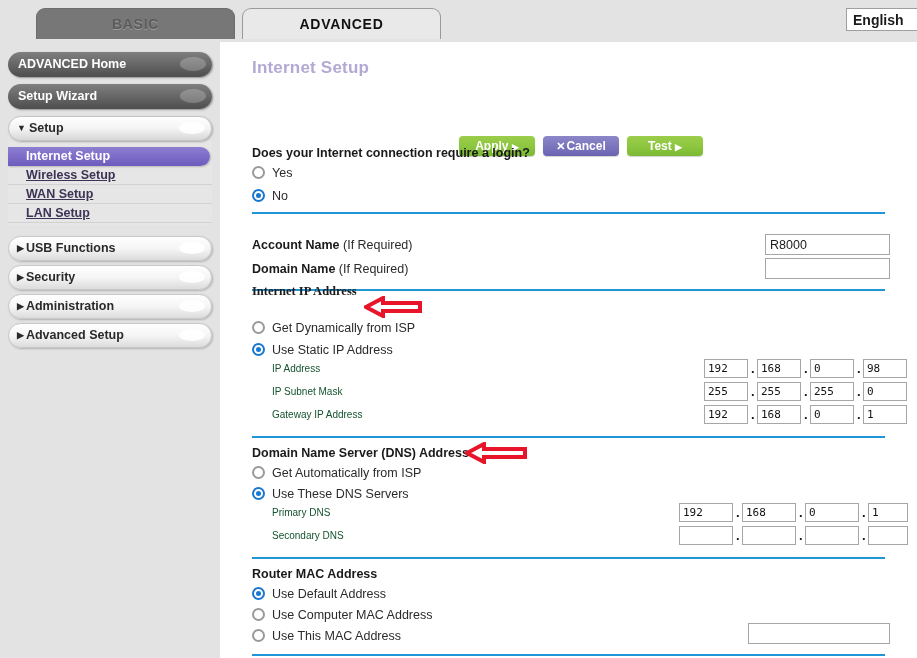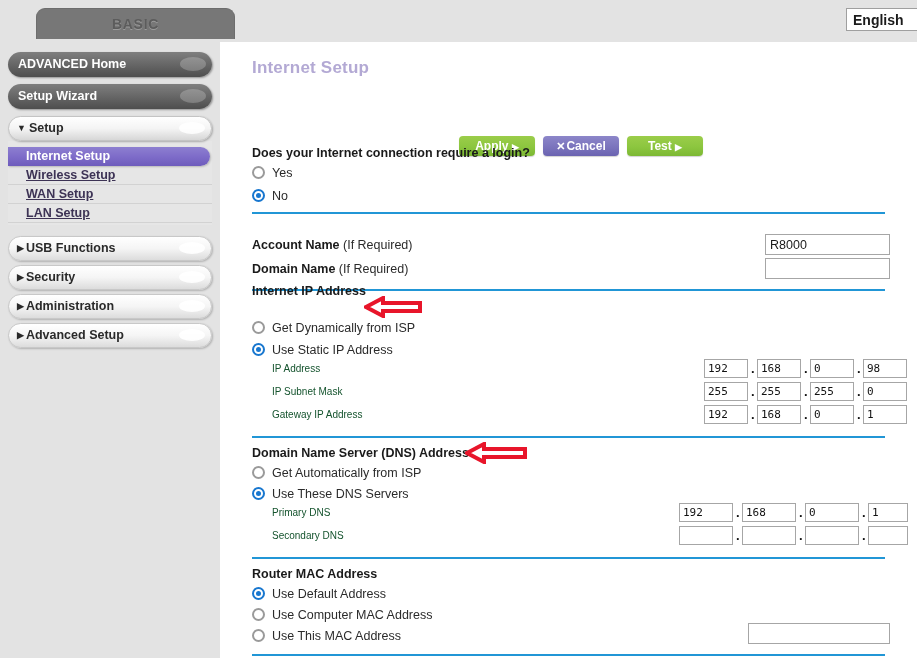--- a/index.html
+++ b/index.html
@@ -315,20 +315,23 @@
 </style>
 </head>
 <body>
 
 <div id="app">
 
   <div class="tabstrip">
     <div class="tab tab-basic">
       <span>BASIC</span>
     </div>
+    <div class="tab tab-advanced">
+      <span>ADVANCED</span>
+    </div>
     <div class="lang-box">
       <span>English</span>
     </div>
   </div>
   <div class="tabstrip-base"></div>
 
   <div class="sidebar">
 
     <div class="side-btn">
       <span>ADVANCED Home</span>
@@ -404,21 +407,21 @@
       <b>Account Name</b>&nbsp;<span>(If Required)</span>
     </div>
     <div class="section flabel" style="top:220px;">
       <b>Domain Name</b>&nbsp;<span>(If Required)</span>
     </div>
     <input class="tinput" style="left: 545px; top: 192px; width: 125px; height: 21px;" value="R8000">
     <input class="tinput" style="left: 545px; top: 216px; width: 125px; height: 21px;" value="">
 
     <div class="hr" style="top:247px;"></div>
 
-    <div class="section seclabel" style="top:242px;">Internet IP Address</div>
+    <div class="section seclabel" style="top:242px;font-family:Liberation Serif, serif;">Internet IP Address</div>
     <svg class="ann-arrow" style="left:144px; top:254px;" width="58" height="22" viewBox="0 0 58 22">
       <polygon points="2,11 19,2 19,7 56,7 56,15 19,15 19,20" fill="#ffffff" stroke="#e8152a" stroke-width="4" stroke-linejoin="miter"></polygon>
     </svg>
 
     <div class="radio-row" style="left:32px; top:279px;">
       <span class="radio"></span><span class="rl">Get Dynamically from ISP</span>
     </div>
     <div class="radio-row" style="left:32px; top:301px;">
       <span class="radio on"></span><span class="rl">Use Static IP Address</span>
     </div>

